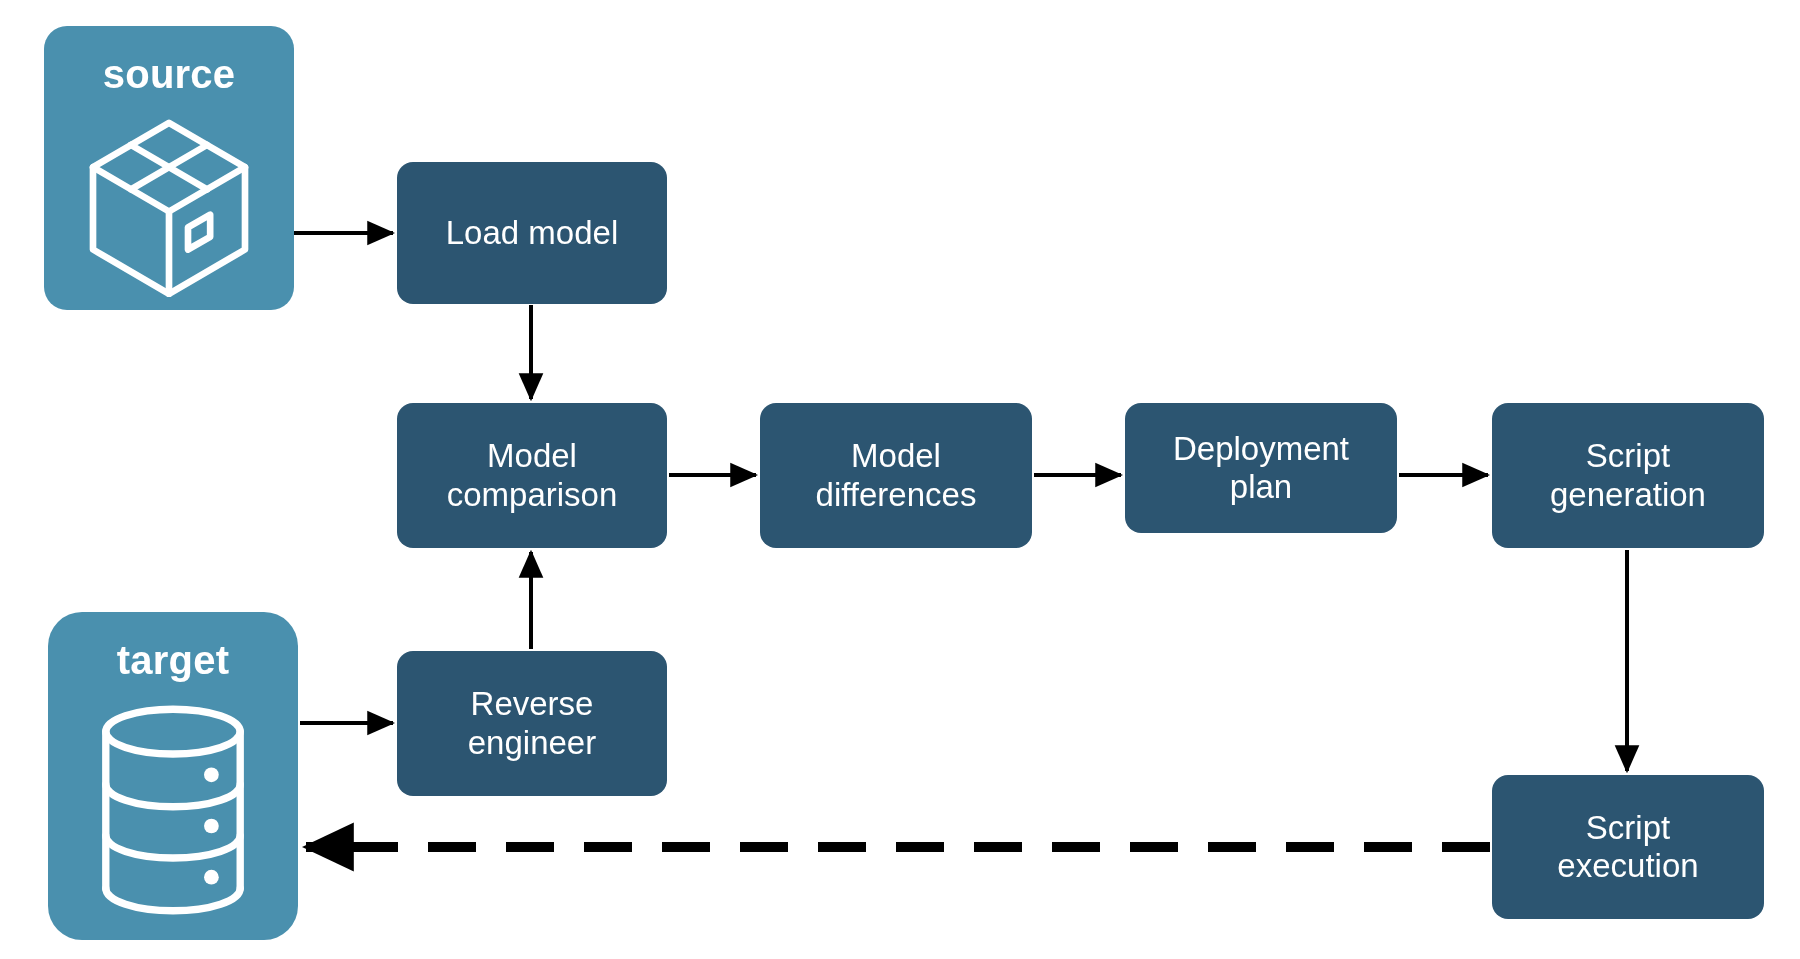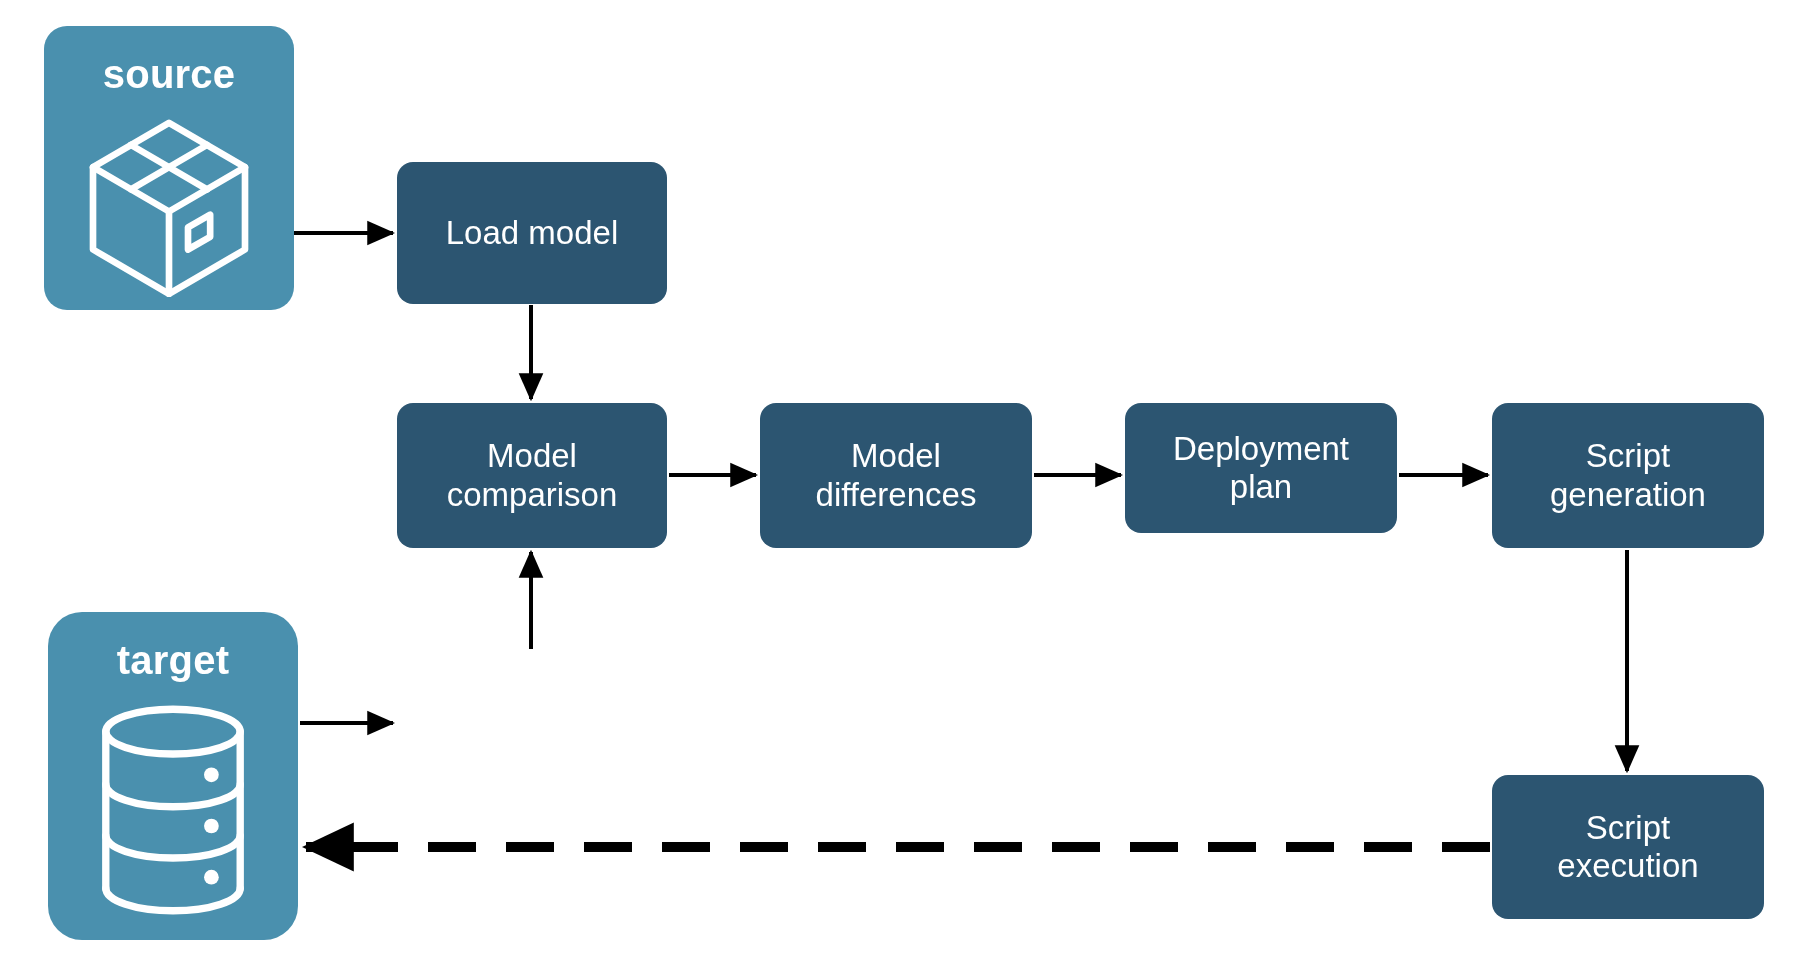--- a/index.html
+++ b/index.html
@@ -169,19 +169,23 @@
   <div class="node" style="left:1125px; top:403px; width:272px; height:130px;">
     <span class="node-label">Deployment
 plan</span>
   </div>
 
   <div class="node" style="left:1492px; top:403px; width:272px; height:145px;">
     <span class="node-label">Script
 generation</span>
   </div>
 
+  <div class="node" style="left:397px; top:651px; width:270px; height:145px;">
+    <span class="node-label">Reverse
+engineer</span>
+  </div>
 
   <div class="node" style="left:1492px; top:775px; width:272px; height:144px;">
     <span class="node-label">Script
 execution</span>
   </div>
 
 </div>
 
 </body></html>

